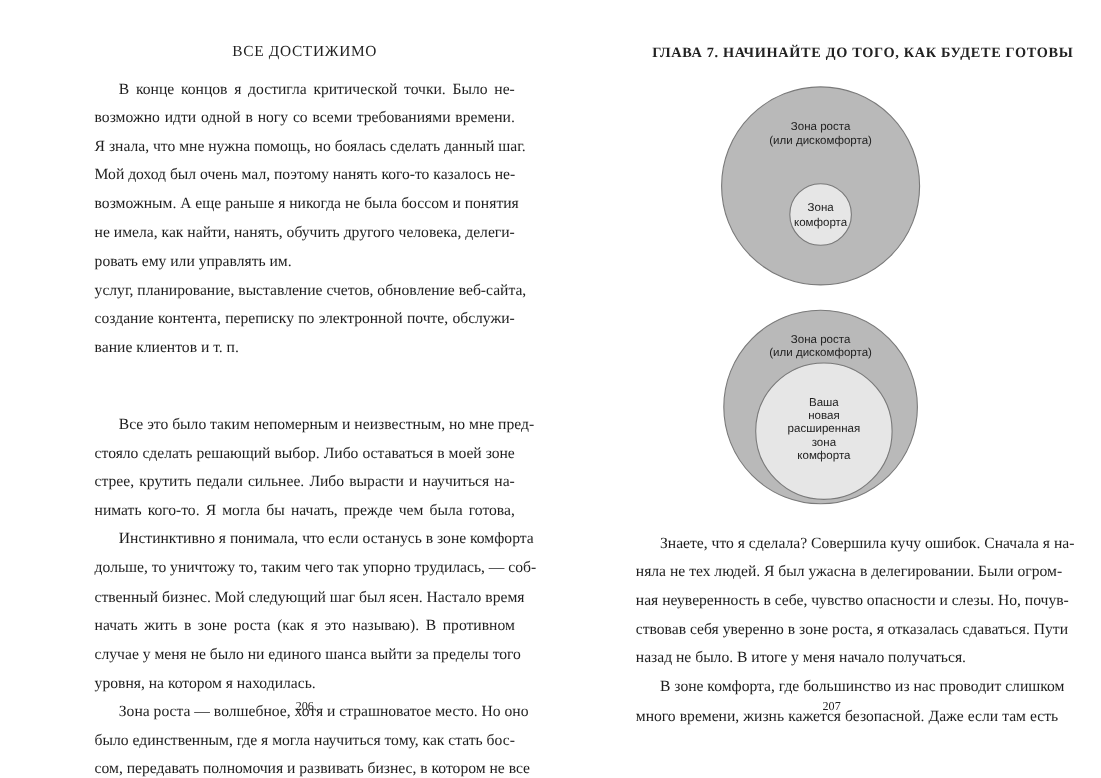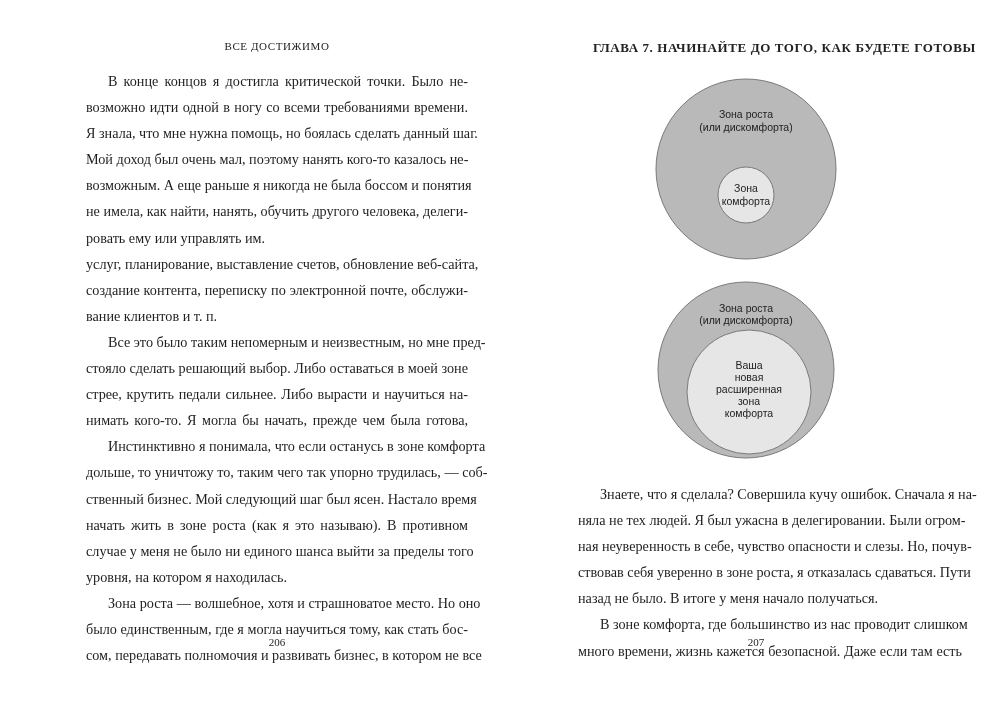--- a/index.html
+++ b/index.html
@@ -1,21 +1,21 @@
 <!DOCTYPE html>
 <html><head>
 <meta charset="utf-8">
 <style>
   html, body { margin:0; padding:0; background:#ffffff; }
   body { width:1001px; height:707px; position:relative; overflow:hidden;
          font-family:"Liberation Serif", "DejaVu Serif", serif; color:#1e1e1e; }
   .page { position:absolute; top:0; height:707px; }
   .page.left { left:0; width:500px; }
   .page.right { left:500px; width:501px; }
-  .running-head { position:absolute; top:40px; font-size:11px; letter-spacing:0.6px;
+  .running-head { position:absolute; top:40px; font-size:14px; letter-spacing:0.6px;
                   text-transform:uppercase; color:#222; white-space:nowrap; }
   .page.left .running-head { left:86px; width:382px; text-align:center; }
   .page.right .running-head { left:93px; width:382px; text-align:center; font-weight:bold; font-size:13px; }
   .text-block { position:absolute; font-size:14.2px; line-height:26.1px; text-align:justify; }
   .page.left .text-block { left:86px; top:68px; width:382px; }
   .page.right .text-block { left:78px; top:481px; width:384px; }
   .text-block p { margin:0; }
   .line { display:block; text-align:justify; text-align-last:justify; white-space:nowrap; }
   .line.last { text-align-last:left; }
   .folio { position:absolute; top:636px; font-size:11px; width:40px; text-align:center; }
@@ -38,21 +38,21 @@
         <span class="line">возможным. А еще раньше я никогда не была боссом и понятия</span>
         <span class="line">не имела, как найти, нанять, обучить другого человека, делеги-</span>
         <span class="line last">ровать ему или управлять им.</span>
       </p>
       <p>
         <span class="line">услуг, планирование, выставление счетов, обновление веб-сайта,</span>
         <span class="line">создание контента, переписку по электронной почте, обслужи-</span>
         <span class="line last">вание клиентов и т. п.</span>
       </p>
       <p>
-        <span class="line" style="padding-left: 22px;">Все это было таким непомерным и неизвестным, но мне пред-</span>
+        <span class="line" style="padding-left: 22px; margin-top: 44px;">Все это было таким непомерным и неизвестным, но мне пред-</span>
         <span class="line">стояло сделать решающий выбор. Либо оставаться в моей зоне</span>
         <span class="line">стрее, крутить педали сильнее. Либо вырасти и научиться на-</span>
         <span class="line">нимать кого-то. Я могла бы начать, прежде чем была готова,</span>
       </p>
       <p>
         <span class="line" style="padding-left: 22px;">Инстинктивно я понимала, что если останусь в зоне комфорта</span>
         <span class="line">дольше, то уничтожу то, таким чего так упорно трудилась, — соб-</span>
         <span class="line">ственный бизнес. Мой следующий шаг был ясен. Настало время</span>
         <span class="line">начать жить в зоне роста (как я это называю). В противном</span>
         <span class="line">случае у меня не было ни единого шанса выйти за пределы того</span>

